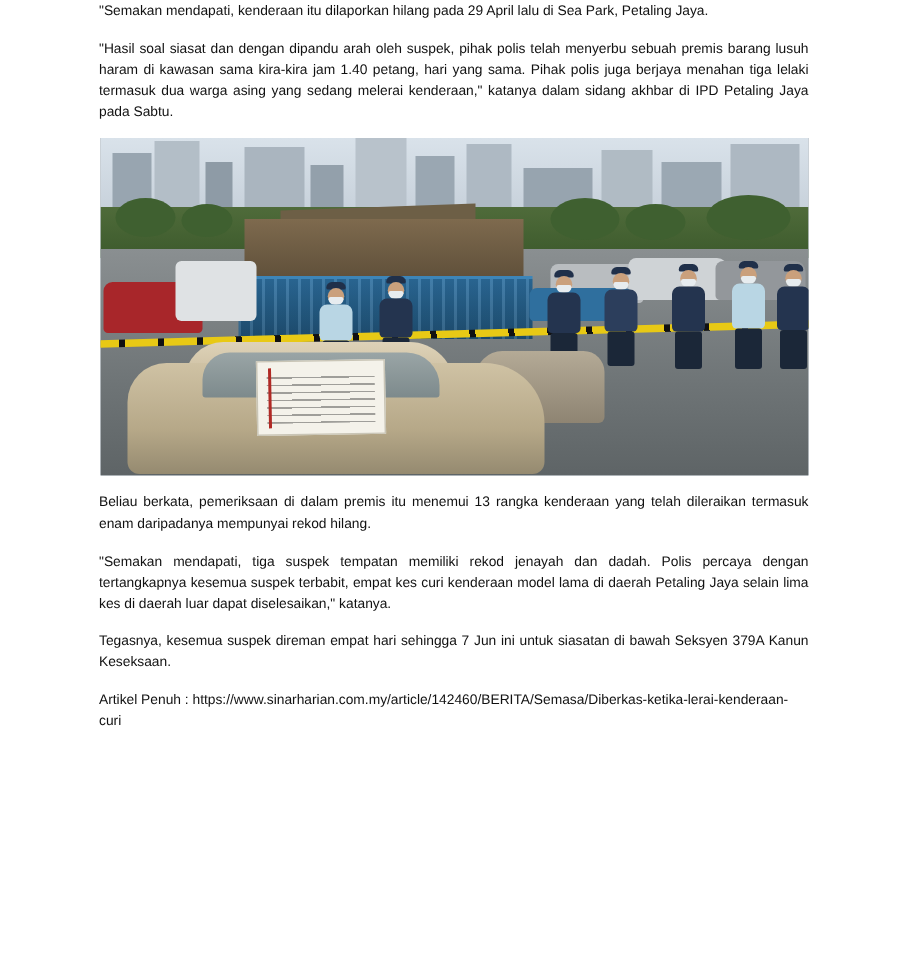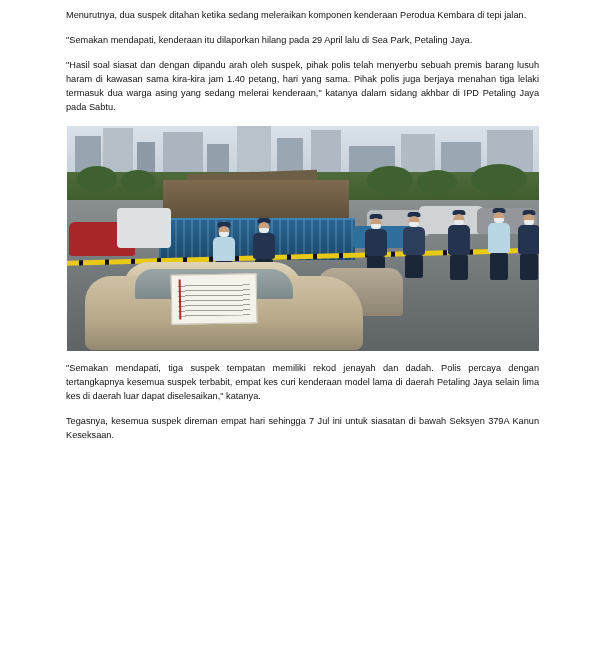--- a/index.html
+++ b/index.html
@@ -216,21 +216,20 @@
     line-height: 14.1px;
     margin: 0;
     color: #111111;
   }
 </style>
 </head>
 <body>
 
 <div class="page">
 
-  <p class="para first">Menurutnya, dua suspek ditahan ketika sedang meleraikan komponen kenderaan Perodua Kembara di tepi jalan.</p>
   <p class="para">"Semakan mendapati, kenderaan itu dilaporkan hilang pada 29 April lalu di Sea Park, Petaling Jaya.</p>
   <p class="para">"Hasil soal siasat dan dengan dipandu arah oleh suspek, pihak polis telah menyerbu sebuah premis barang lusuh haram di kawasan sama kira-kira jam 1.40 petang, hari yang sama. Pihak polis juga berjaya menahan tiga lelaki termasuk dua warga asing yang sedang melerai kenderaan," katanya dalam sidang akhbar di IPD Petaling Jaya pada Sabtu.</p>
 
   <div class="figure">
     <div class="photo">
 
       <div class="sky"></div>
 
       <div class="bldg b1"></div>
       <div class="bldg b2"></div>
@@ -330,18 +329,20 @@
       <div class="windshield"></div>
       <div class="notice">
         <div class="notice-lines"></div>
         <div class="notice-red"></div>
       </div>
 
     </div>
   </div>
 
 
+  <p class="para">Beliau berkata, pemeriksaan di dalam premis itu menemui 13 rangka kenderaan yang telah dileraikan termasuk enam daripadanya mempunyai rekod hilang.</p>
   <p class="para">"Semakan mendapati, tiga suspek tempatan memiliki rekod jenayah dan dadah. Polis percaya dengan tertangkapnya kesemua suspek terbabit, empat kes curi kenderaan model lama di daerah Petaling Jaya selain lima kes di daerah luar dapat diselesaikan," katanya.</p>
-  <p class="para">Tegasnya, kesemua suspek direman empat hari sehingga 7 Jul ini untuk siasatan di bawah Seksyen 379A Kanun Keseksaan.</p>
-
+  <p class="para">Tegasnya, kesemua suspek direman empat hari sehingga 7 Jun ini untuk siasatan di bawah Seksyen 379A Kanun Keseksaan.</p>
+
+  <p class="link-para"><span>Artikel  Penuh  :</span> <span>https://www.sinarharian.com.my/article/142460/BERITA/Semasa/Diberkas-ketika-lerai-kenderaan-curi</span></p>
 
 
 </div>
 
 </body></html>

